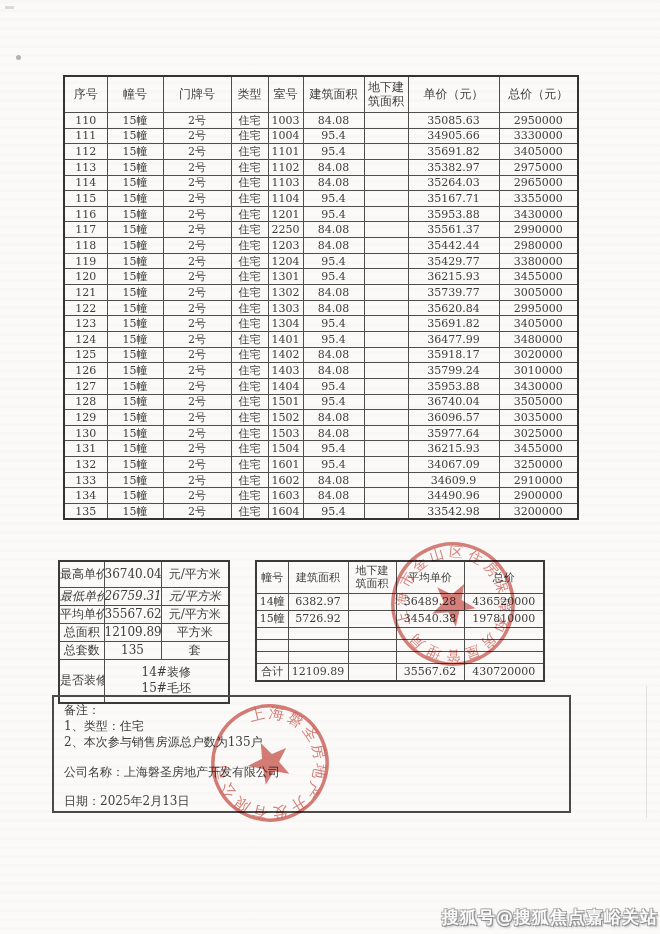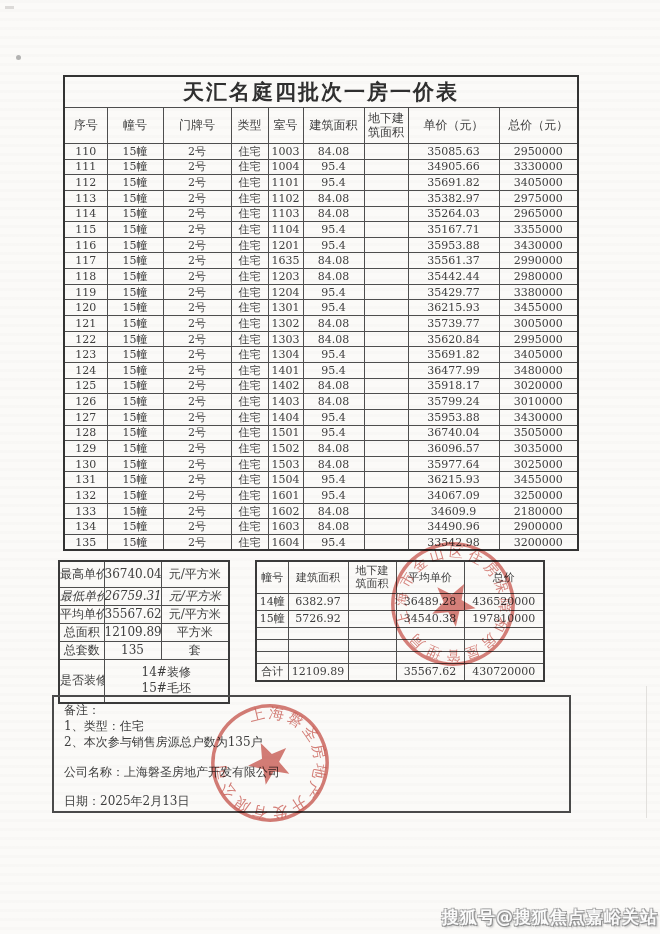--- a/index.html
+++ b/index.html
@@ -74,23 +74,20 @@
         <col style="width:56px">
         <col style="width:68px">
       <col style="width:37px">
         <col style="width:35px">
         <col style="width:61px">
       <col style="width:44px">
         <col style="width:91px">
         <col style="width:79px">
     </colgroup>
     <thead>
-      <tr>
-        <th class="title-cell" colspan="9">天汇名庭四批次一房一价表</th>
-      </tr>
       <tr class="cols">
         <th>序号</th>
         <th>幢号</th>
         <th>门牌号</th>
         <th>类型</th>
         <th>室号</th>
         <th>建筑面积</th>
         <th>地下建筑面积</th>
         <th>单价（元）</th>
         <th>总价（元）</th>
@@ -172,21 +169,21 @@
           <td>95.4</td>
           <td></td>
           <td>35953.88</td>
           <td>3430000</td>
         </tr>
         <tr>
           <td>117</td>
           <td>15幢</td>
           <td>2号</td>
           <td>住宅</td>
-          <td>1635</td>
+          <td>2250</td>
           <td>84.08</td>
           <td></td>
           <td>35561.37</td>
           <td>2990000</td>
         </tr>
         <tr>
           <td>118</td>
           <td>15幢</td>
           <td>2号</td>
           <td>住宅</td>
@@ -352,21 +349,21 @@
         </tr>
         <tr>
           <td>133</td>
           <td>15幢</td>
           <td>2号</td>
           <td>住宅</td>
           <td>1602</td>
           <td>84.08</td>
           <td></td>
           <td>34609.9</td>
-          <td>2180000</td>
+          <td>2910000</td>
         </tr>
         <tr>
           <td>134</td>
           <td>15幢</td>
           <td>2号</td>
           <td>住宅</td>
           <td>1603</td>
           <td>84.08</td>
           <td></td>
           <td>34490.96</td>

